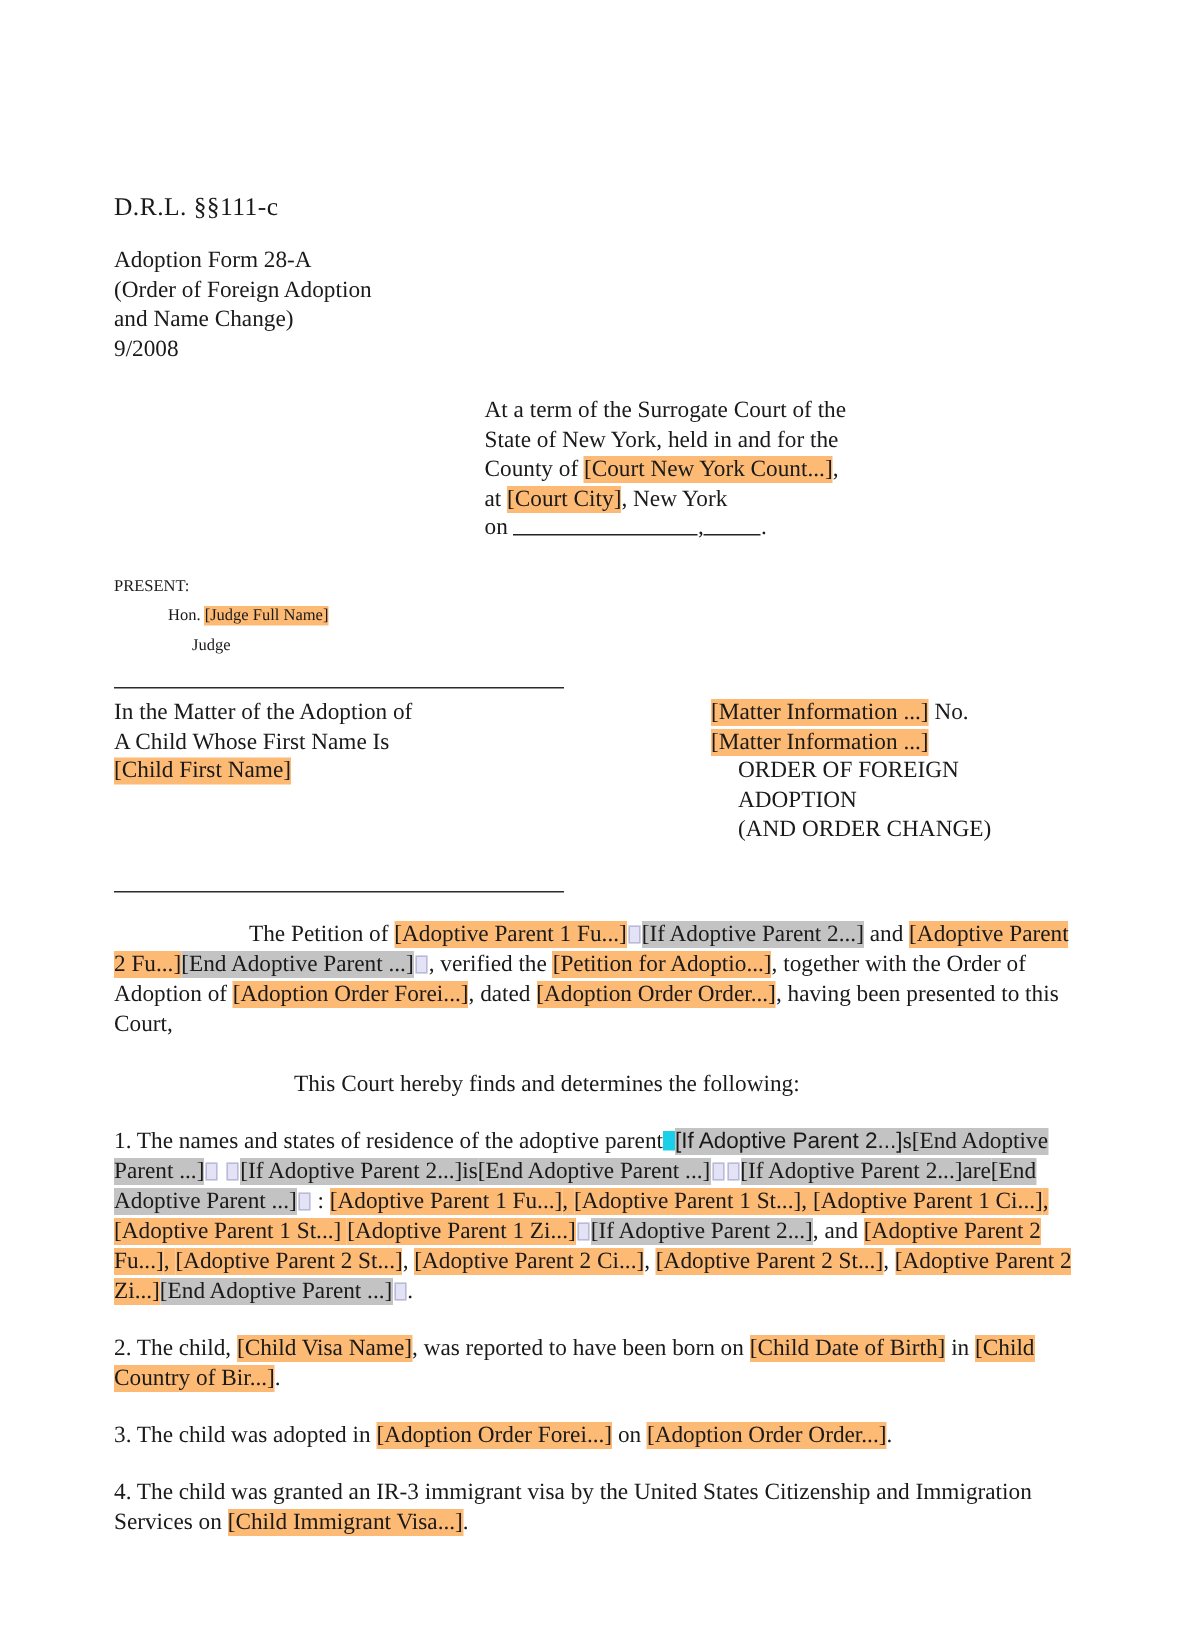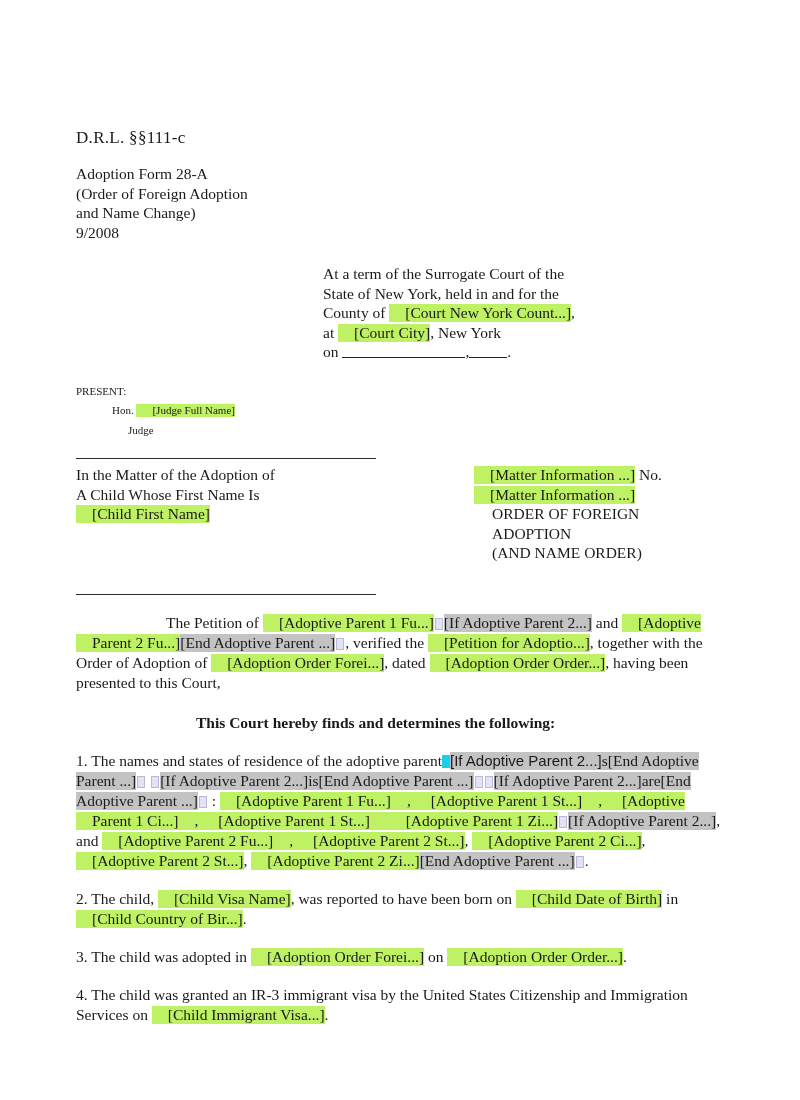--- a/index.html
+++ b/index.html
@@ -117,28 +117,27 @@
     font-size: 15.5px;
     line-height: 20px;
     text-align: left;
     margin-top: 18px;
   }
   .para-indent { text-indent: 90px; }
   .para-center {
     text-align: left;
     padding-left: 120px;
     margin-top: 20px;
-    font-weight: bold;
   }
 
   
   .hl {                 
-    background: #bef264;
-    color: #1a1a1a;
-    padding: 0 0 1px 16px;
+    background: #fdba74;
+    color: #1a1a1a;
+    padding: 0 0 1px 0;
     box-decoration-break: clone;
     margin-top: 20px;
     -webkit-box-decoration-break: clone;
   }
   .tag {                
     background: #c3c3c3;
     color: #1a1a1a;
     padding: 0 0 1px 0;
     box-decoration-break: clone;
     -webkit-box-decoration-break: clone;
@@ -206,21 +205,21 @@
         <div class="caption-left">
           <span class="cl-line">In the Matter of the Adoption of</span>
           <span class="cl-line">A Child Whose First Name Is</span>
           <span class="cl-line"><span class="hl">[Child First Name]</span></span>
         </div>
         <div class="caption-right">
           <span class="cr-line"><span class="hl">[Matter Information  ...]</span><span> No.</span></span>
           <span class="cr-line"><span class="hl">[Matter Information  ...]</span></span>
           <span class="cr-line cr-indent">ORDER OF FOREIGN</span>
           <span class="cr-line cr-indent">ADOPTION</span>
-          <span class="cr-line cr-indent">(AND NAME ORDER)</span>
+          <span class="cr-line cr-indent">(AND ORDER CHANGE)</span>
         </div>
       </div>
       <div class="caption-rule-bottom"></div>
     </div>
 
     <div class="para para-indent"><span>The Petition of </span><span class="hl">[Adoptive Parent 1 Fu...]</span><span class="boxmark"></span><span class="tag">[If Adoptive Parent 2...]</span><span> and </span><span class="hl">[Adoptive Parent 2 Fu...]</span><span class="tag">[End Adoptive Parent ...]</span><span class="boxmark"></span><span>, verified the </span><span class="hl">[Petition for Adoptio...]</span><span>, together with the Order of Adoption of </span><span class="hl">[Adoption Order Forei...]</span><span>, dated </span><span class="hl">[Adoption Order Order...]</span><span>, having been presented to this Court,</span></div>
 
     <div class="para para-center">This Court hereby finds and determines the following:</div>
 
     <div class="para"><span>1. The names and states of residence of the adoptive parent</span><span class="cursor"></span><span class="tag-sel">[If Adoptive Parent 2...]</span><span class="tag">s</span><span class="tag">[End Adoptive Parent ...]</span><span class="boxmark"></span> <span class="boxmark"></span><span class="tag">[If Adoptive Parent 2...]</span><span class="tag">is</span><span class="tag">[End Adoptive Parent ...]</span><span class="boxmark"></span><span class="boxmark"></span><span class="tag">[If Adoptive Parent 2...]</span><span class="tag">are</span><span class="tag">[End Adoptive Parent ...]</span><span class="boxmark"></span><span> : </span><span class="hl">[Adoptive Parent 1 Fu...]</span><span class="hl">, </span><span class="hl">[Adoptive Parent 1 St...]</span><span class="hl">, </span><span class="hl">[Adoptive Parent 1 Ci...]</span><span class="hl">, </span><span class="hl">[Adoptive Parent 1 St...]</span><span class="hl"> </span><span class="hl">[Adoptive Parent 1 Zi...]</span><span class="boxmark"></span><span class="tag">[If Adoptive Parent 2...]</span><span>, and </span><span class="hl">[Adoptive Parent 2 Fu...]</span><span class="hl">, </span><span class="hl">[Adoptive Parent 2 St...]</span><span>, </span><span class="hl">[Adoptive Parent 2 Ci...]</span><span>, </span><span class="hl">[Adoptive Parent 2 St...]</span><span>, </span><span class="hl">[Adoptive Parent 2 Zi...]</span><span class="tag">[End Adoptive Parent ...]</span><span class="boxmark"></span><span>.</span></div>

